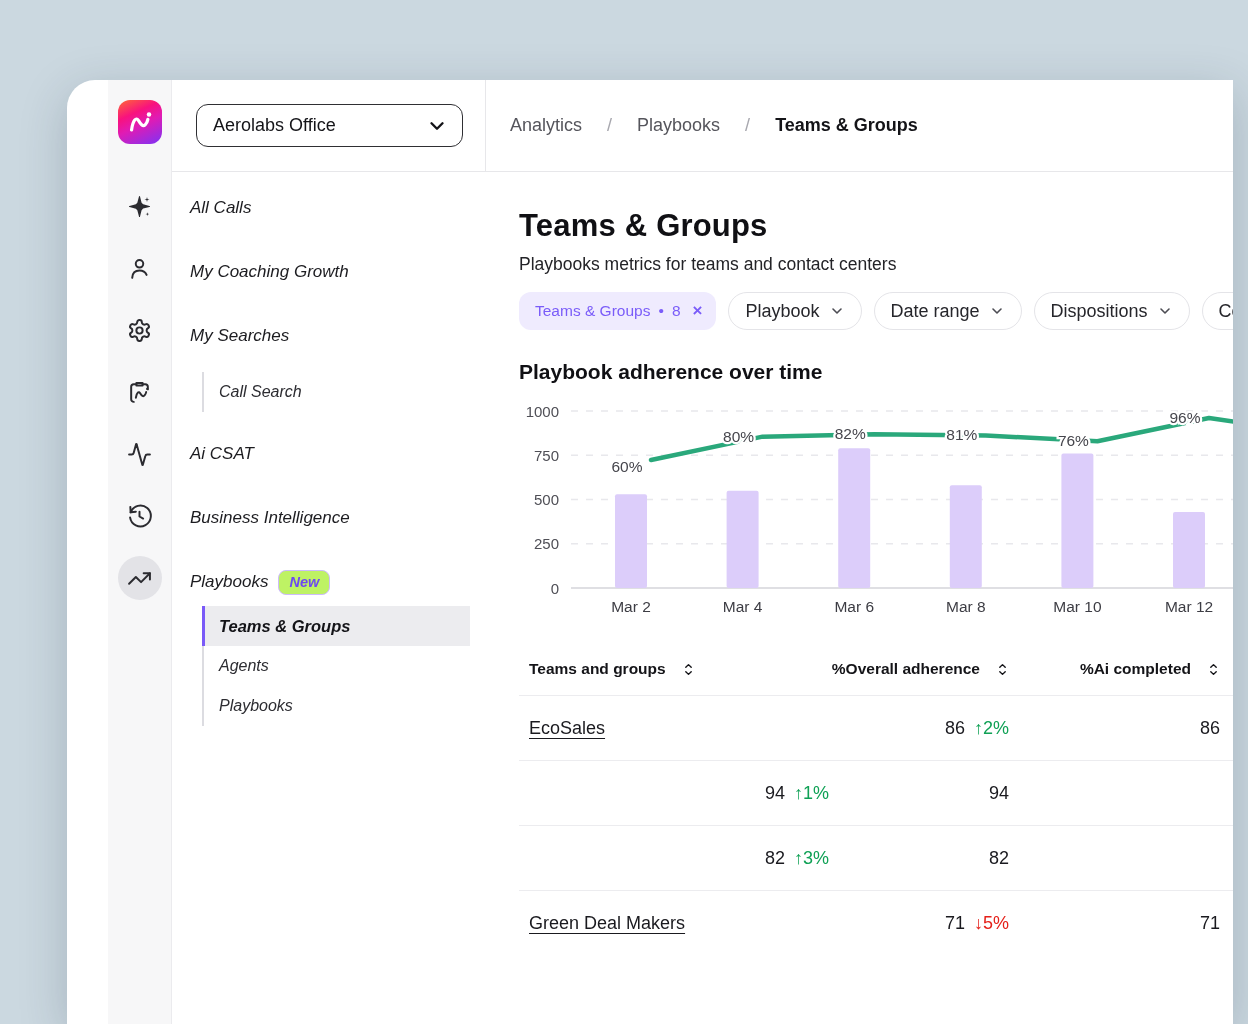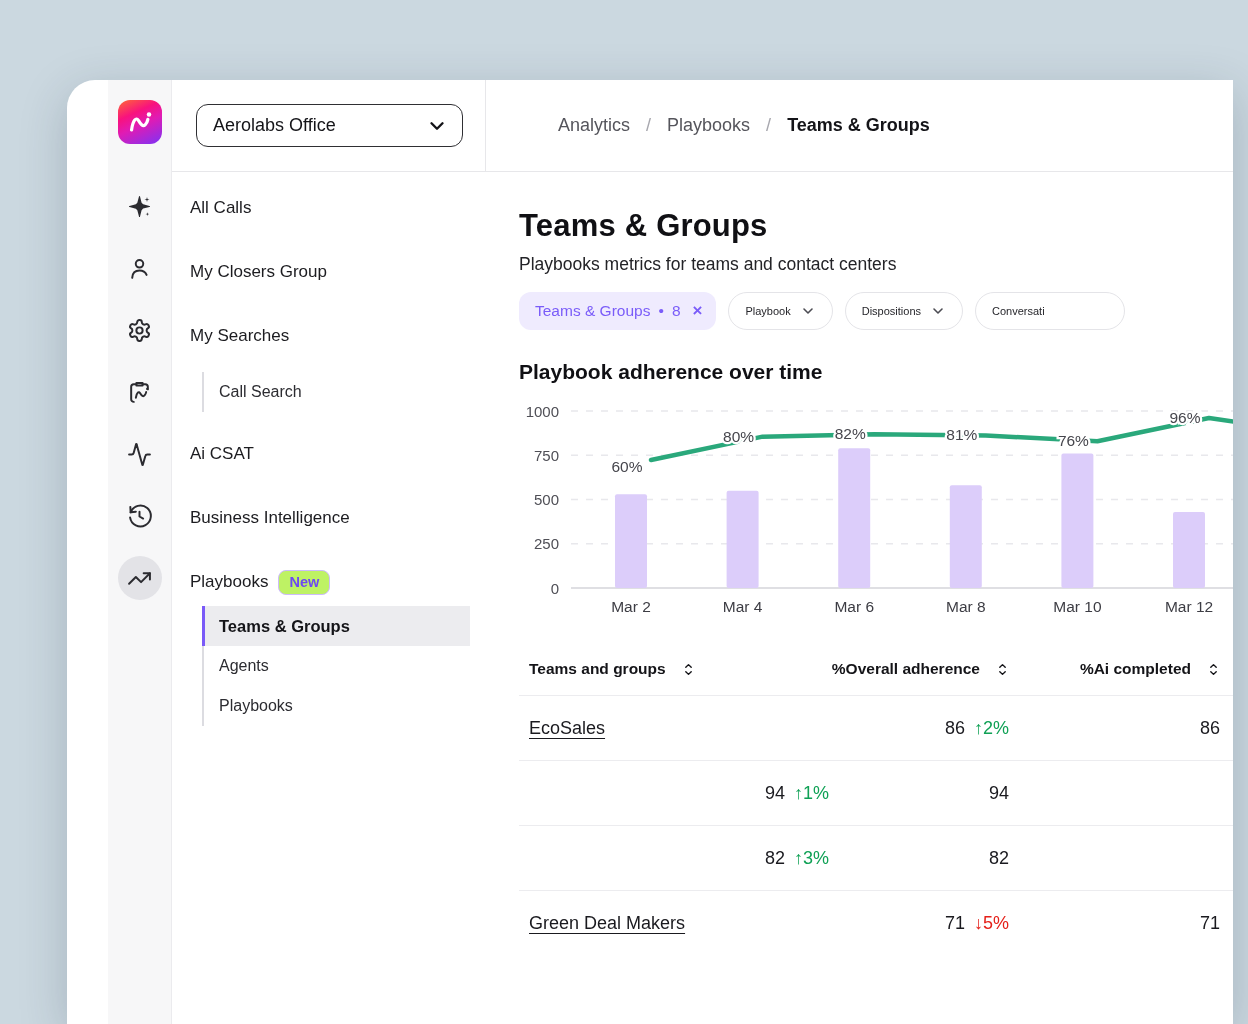--- a/index.html
+++ b/index.html
@@ -32,45 +32,45 @@
   .rail-btn svg.filled{ fill:#2b2b30; stroke:none; }
   
   .header-left{ grid-column:2; grid-row:1; border-bottom:1px solid #e7e7ea; border-right:1px solid #e7e7ea;
                 display:flex; align-items:center; padding-left:24px; background:#fff; }
   .header-right{ grid-column:3; grid-row:1; border-bottom:1px solid #e7e7ea;
                  display:flex; align-items:center; padding-left:24px; background:#fff; }
   .ws-pill{ width:267px; height:43px; border:1.7px solid #2f2f33; border-radius:12px;
             display:flex; align-items:center; justify-content:space-between; padding:0 14px 0 16px;
             font-size:18px; color:#141418; background:#fff; cursor:pointer; }
   .ws-pill svg{ width:22px; height:22px; stroke:#141418; stroke-width:2.6; fill:none; stroke-linecap:round; stroke-linejoin:round; }
-  .crumbs{ font-size:18px; display:flex; gap:16px; align-items:center;margin-left:48px; }
+  .crumbs{ font-size:18px; display:flex; gap:25px; align-items:center; }
   .crumbs .c{ color:#55555c; }
   .crumbs .sep{ color:#a7a7ae; }
   .crumbs .cur{ color:#141418; font-weight:700; }
   
-  .sidebar{ grid-column:2; grid-row:2; background:#fff; padding:22px 0 0 18px; overflow:hidden; }
+  .sidebar{ grid-column:2; grid-row:2; background:#fff; padding:22px 0 0 18px; overflow:hidden;font-style:italic; }
   .nav-item{ height:28px; line-height:28px; font-size:17px; color:#1c1c20; margin-bottom:36px; cursor:pointer; display:flex; align-items:center; gap:10px; }
   .subgroup{ border-left:2px solid #dcdce1; margin:-14px 0 28px 12px; padding:4px 0; }
   .subgroup .sub-item{ padding:7px 0 7px 15px; font-size:16px; color:#2c2c31; cursor:pointer; }
   .subgroup2{ border-left:2px solid #dcdce1; margin:-26px 0 0 12px; width:268px; }
   .subgroup2 .sub-row{ height:40px; display:flex; align-items:center; padding-left:15px; font-size:16px; color:#2c2c31; cursor:pointer; }
   .subgroup2 .sub-row.selected{ background:#ececef; border-left:3px solid #7a5af8; margin-left:-2px; padding-left:14px;
                                 font-weight:700; font-size:16.5px; color:#141418; }
   .new-badge{ display:inline-block; font-size:14.5px; font-weight:700; color:#6d48f2;
               background:#bef264; border:1.5px solid #cdbcfa; border-radius:8px; padding:2px 10px; line-height:19px; }
   
   .main{ grid-column:3; grid-row:2; background:#fff; padding:36px 0 0 33px; overflow:hidden; }
   .page-title{ font-size:31px; font-weight:700; color:#101014; letter-spacing:.2px; }
   .page-sub{ margin-top:10px; font-size:17.5px; color:#232327; }
   .chips{ margin-top:17px; display:flex; gap:12px; align-items:center; white-space:nowrap; overflow:hidden; }
   .chip-active{ height:38px; background:#efebfe; border-radius:12px; display:inline-flex; align-items:center;
                 gap:8px; padding:0 14px 0 16px; font-size:15.5px; color:#7a5cf9; cursor:pointer; }
   .chip-active .x{ font-size:17px; font-weight:700; margin-left:4px; cursor:pointer; }
   .chip{ height:38px; background:#fff; border:1px solid #e4e4e8; border-radius:19px; display:inline-flex;
-         align-items:center; gap:9px; padding:0 16px; font-size:11px; color:#26262b; cursor:pointer; flex:none; }
+         align-items:center; gap:9px; padding:0 16px; font-size:18px; color:#26262b; cursor:pointer; flex:none; }
   .chip svg{ width:16px; height:16px; stroke:#4c4c53; stroke-width:2.4; fill:none; stroke-linecap:round; stroke-linejoin:round; }
   .chip.clipped{ min-width:150px; }
   .chart-heading{ margin-top:30px; font-size:21px; font-weight:700; color:#101014; }
   .chart-wrap{ margin-top:16px; }
   #chart-svg{ display:block; }
   #chart-svg .ytick{ font-size:15px; fill:#4f4f56; }
   #chart-svg .xtick{ font-size:15.5px; fill:#3d3d44; }
   #chart-svg .dlabel{ font-size:15.5px; fill:#46464d; paint-order:stroke; stroke:#ffffff; stroke-width:4.5px; font-weight:500; }
   
   .table{ margin-top:8px; width:755px; }
@@ -165,21 +165,21 @@
       <span class="sep">/</span>
       <span class="cur">Teams &amp; Groups</span>
     </div>
   </div>
 
   <nav class="sidebar">
     <div class="nav-item">
         <span>All Calls</span>
       </div>
     <div class="nav-item">
-        <span>My Closers Group</span>
+        <span>My Coaching Growth</span>
       </div>
     <div class="nav-item">
         <span>My Searches</span>
       </div>
     <div class="subgroup">
       <div class="sub-item">Call Search</div>
     </div>
     <div class="nav-item">
         <span>Ai CSAT</span>
       </div>
@@ -204,20 +204,26 @@
     <div class="chips">
       <div class="chip-active">
         <span>Teams &amp; Groups</span>
         <span>•</span>
         <span>8</span>
         <span class="x">×</span>
       </div>
 
     <div class="chip">
           <span>Playbook</span>
+          <svg viewBox="0 0 24 24">
+            <path d="m6 9 6 6 6-6"></path>
+          </svg>
+        </div>
+        <div class="chip">
+          <span>Date range</span>
           <svg viewBox="0 0 24 24">
             <path d="m6 9 6 6 6-6"></path>
           </svg>
         </div>
         <div class="chip">
           <span>Dispositions</span>
           <svg viewBox="0 0 24 24">
             <path d="m6 9 6 6 6-6"></path>
           </svg>
         </div>

